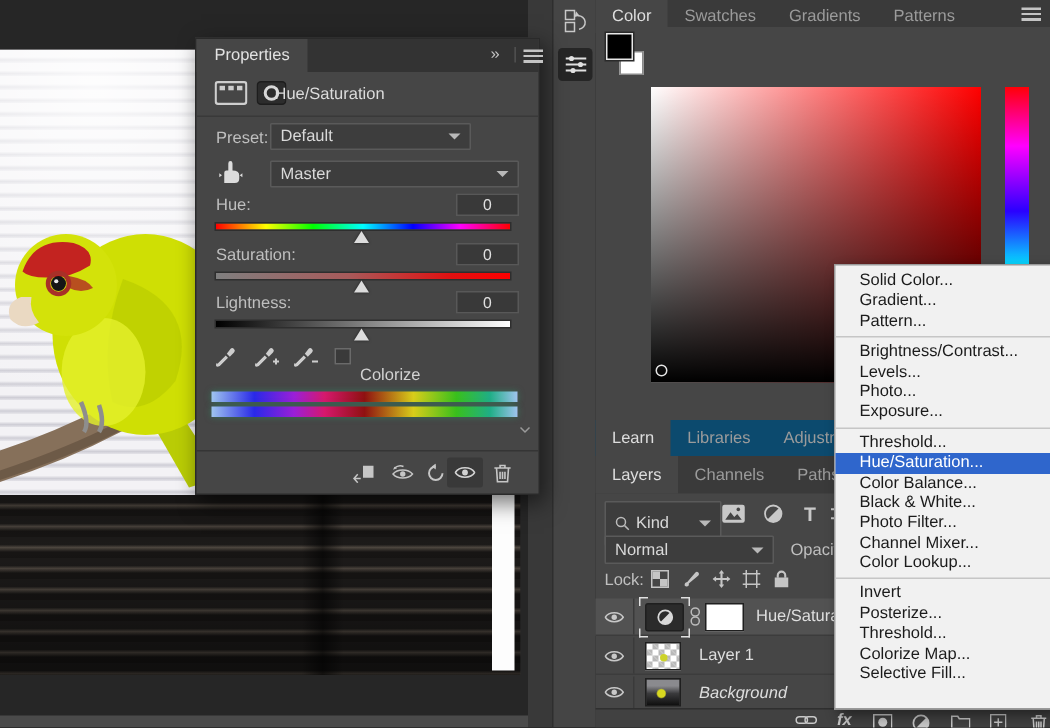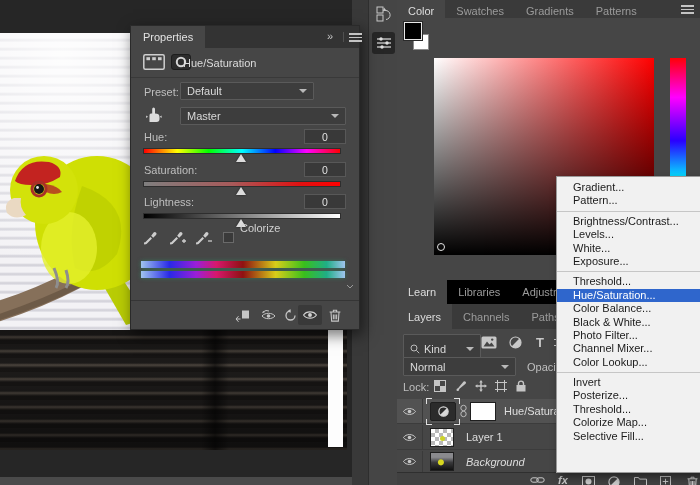--- a/index.html
+++ b/index.html
@@ -53,21 +53,21 @@
   .bg-swatch { position:absolute; left:16px; top:34px; width:16px; height:16px; background:#fff;
                border:1px solid #8a8a8a; z-index:1; }
   .color-field { position:absolute; left:37px; top:58px; width:220px; height:197px;
     background: linear-gradient(to bottom, rgba(0,0,0,0), #000), linear-gradient(to right, #fff, #f00); }
   .field-cursor { position:absolute; left:3px; bottom:4px; width:8px; height:8px; border:1.5px solid #e5e5e5;
                   border-radius:50%; }
   .hue-bar { position:absolute; left:273px; top:58px; width:16px; height:197px;
     background: linear-gradient(to bottom, #ff0006 0%, #ff00ff 20%, #2a00ff 42%, #00ffff 63%, #00ff2f 83%, #8cff62 100%); }
 
   
-  .learn-row { left:397px; top:280px; width:303px; height:24px; background:#000000; display:flex; }
+  .learn-row { left:397px; top:280px; width:303px; height:24px; background:#0c4a6e; display:flex; }
   .learn-row .ptab.active { background:#464646; }
 
   
   .layers-panel { left:397px; top:304px; width:303px; height:181px; background:#464646; }
   .layers-panel .tabbar { height:25px; }
   .iconbtn { position:absolute; display:flex; align-items:center; justify-content:center; }
   .lockrow-ic { top:74px; width:16px; height:15px; }
   .layer-row { position:absolute; left:0; width:303px; height:25px; border-bottom:1px solid #3c3c3c;
                display:flex; align-items:center; }
   .layer-row.sel { background:#525252; }
@@ -452,21 +452,21 @@
       </svg>
     </div>
     <div class="abs" style="left:64px; top:204px;">
       <svg width="17" height="16" viewBox="0 0 17 16">
         <path d="M2 12.5 L7.5 7 L9 8.5 L3.5 14 Q1.8 14.8 1.2 14.2 Q.6 13.6 1.4 12 Z" fill="#cdcdcd"></path>
         <path d="M8.2 5.8 L10.2 7.8 L13 5 Q14.2 3.8 13 2.6 Q11.8 1.4 10.6 2.6 Z" fill="#cdcdcd"></path>
         <path d="M13 11 h4" stroke="#cdcdcd" stroke-width="1.3"></path>
       </svg>
     </div>
     <div class="checkbox" style="left:92px; top:206px;"></div>
-    <span class="lbl abs" style="left:109px; top:196px; color:#d2d2d2;">Colorize</span>
+    <span class="lbl abs" style="left:109px; top:218px; color:#d2d2d2;">Colorize</span>
 
     <div class="spec-bar" style="top:235px;"></div>
     <div class="spec-bar" style="top:245px;"></div>
 
     <div class="abs" style="left:215px; top:258px; width:8px; height:5px;">
       <svg width="8" height="5" viewBox="0 0 8 5">
           <path d="M1 1 L4 4 L7 1" fill="none" stroke="#9a9a9a"></path>
         </svg>
     </div>
 
@@ -499,26 +499,27 @@
       </div>
       <div class="pf-ic" style="left:198px;">
         <svg width="12" height="13" viewBox="0 0 11 12">
           <path d="M.5 2.8 h10 M4 2.8 V1.2 h3 v1.6 M1.8 2.8 l.6 8.4 h6.2 l.6-8.4 M4 5 v4.5 M5.5 5 v4.5 M7 5 v4.5" stroke="#c6c6c6" fill="none"></path>
         </svg>
       </div>
     </div>
   </div>
 
   <div class="abs menu">
+    <div class="mi">Solid Color...</div>
     <div class="mi">Gradient...</div>
     <div class="mi">Pattern...</div>
     <div class="msep"></div>
     <div class="mi">Brightness/Contrast...</div>
     <div class="mi">Levels...</div>
-    <div class="mi">White...</div>
+    <div class="mi">Photo...</div>
     <div class="mi">Exposure...</div>
     <div class="msep"></div>
     <div class="mi">Threshold...</div>
     <div class="mi hl">Hue/Saturation...</div>
     <div class="mi">Color Balance...</div>
     <div class="mi">Black &amp; White...</div>
     <div class="mi">Photo Filter...</div>
     <div class="mi">Channel Mixer...</div>
     <div class="mi">Color Lookup...</div>
     <div class="msep"></div>

